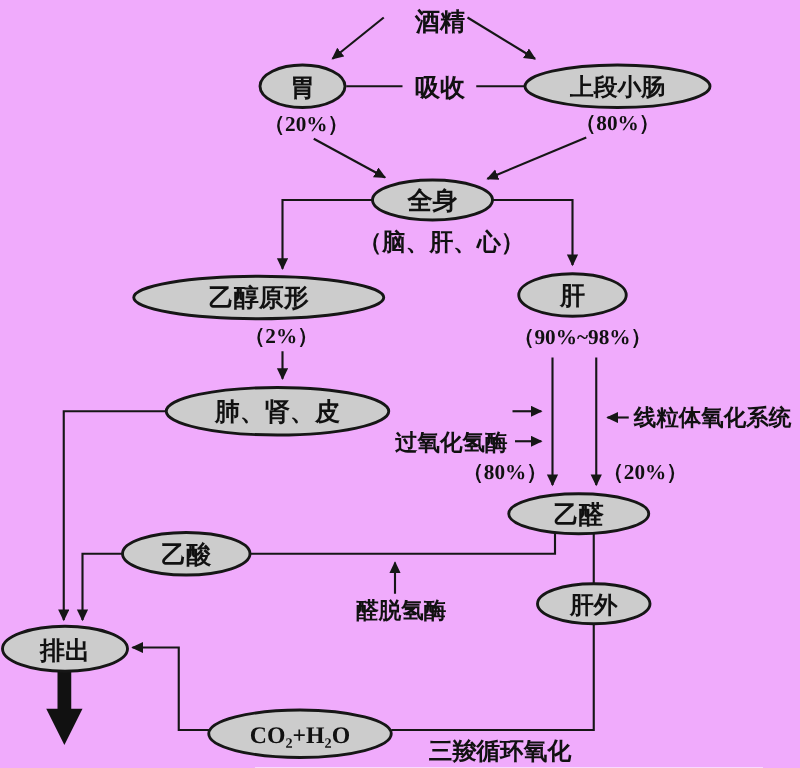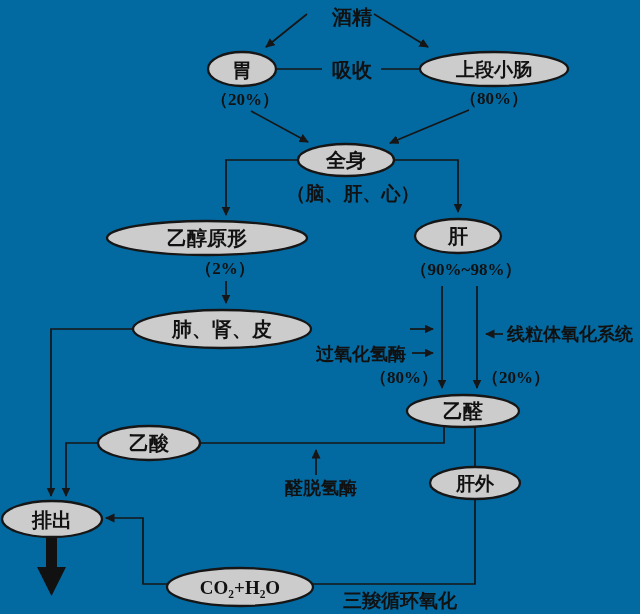--- a/index.html
+++ b/index.html
@@ -4,21 +4,21 @@
 <style>
   html, body {
     margin: 0;
     padding: 0;
     background: #ffffff;
   }
   .stage {
     position: relative;
     width: 640px;
     height: 614px;
-    background: #0369a1;
+    background: #f0abfc;
     overflow: hidden;
   }
   svg { display: block; }
   .node {
     fill: #cccccc;
     stroke: #161616;
     stroke-width: 2.3;
   }
   .ln {
     fill: none;

